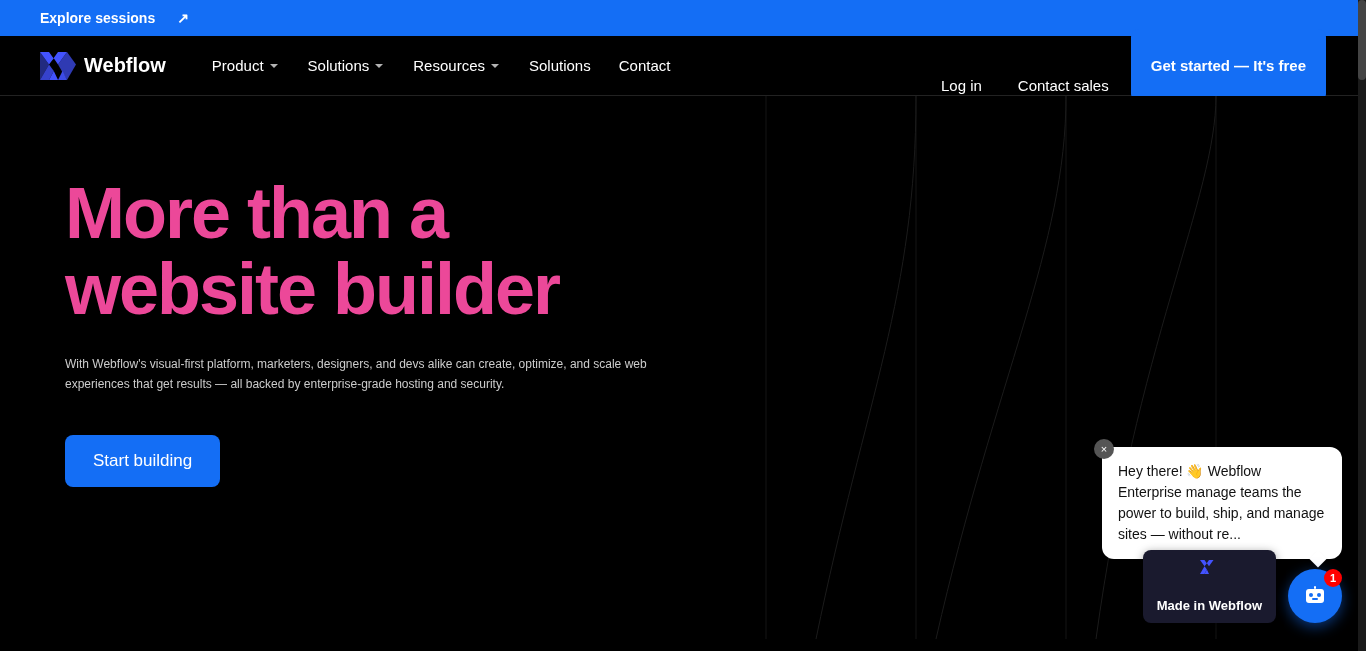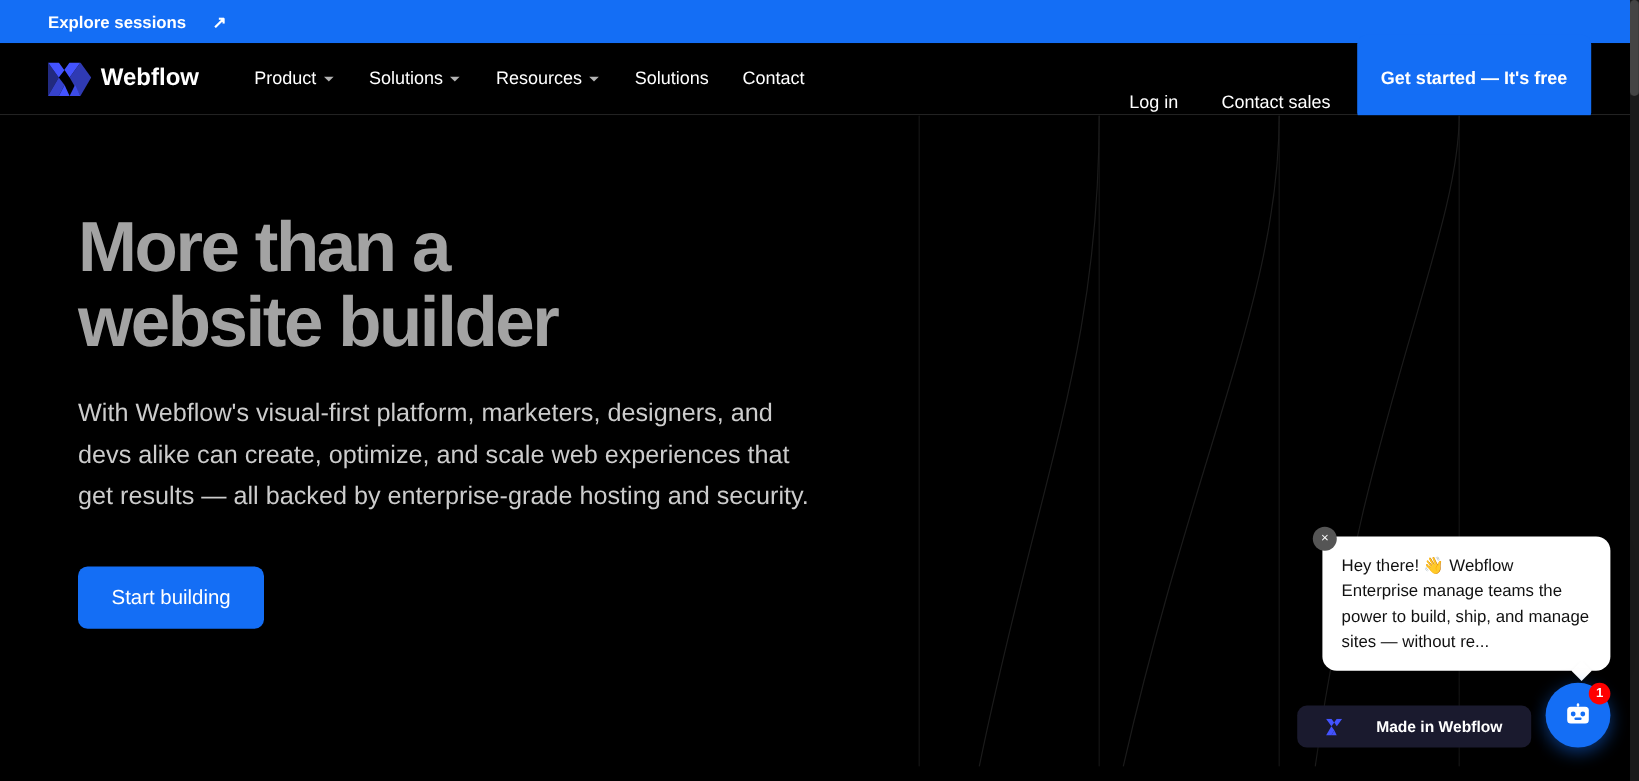--- a/index.html
+++ b/index.html
@@ -109,30 +109,30 @@
       height: 100%;
       pointer-events: none;
     }
 
     .hero-content {
       position: relative;
       z-index: 2;
       max-width: 660px;
     }
     .hero-title {
-      color: #a3a3a3;
-      font-size: 59px;
+      color: #ec4899;
+      font-size: 72px;
       font-weight: 800;
       line-height: 1.05;
       letter-spacing: -2px;
       margin-bottom: 28px;
     }
     .hero-subtitle {
       color: #ccc;
-      font-size: 21px;
+      font-size: 12px;
       line-height: 1.65;
       max-width: 620px;
       margin-bottom: 40px;
     }
     .btn-start-building {
       background: #146ef5;
       color: #fff;
       border: none;
       border-radius: 8px;
       padding: 16px 28px;
@@ -217,29 +217,30 @@
     }
 
     
     .made-in-webflow {
       position: fixed;
       bottom: 28px;
       right: 90px;
       background: #1a1a2e;
       color: #fff;
       border-radius: 8px;
-      padding: 10px 24px;
+      padding: 10px 14px;
       font-size: 13px;
       font-weight: 600;
       display: flex;
       align-items: center;
       gap: 24px;
       cursor: pointer;
       z-index: 100;
       box-shadow: 0 2px 10px rgba(0,0,0,0.4);
+      flex-direction: column;
     }
 
     
     .scrollbar {
       position: fixed;
       right: 0;
       top: 0;
       width: 8px;
       height: 651px;
       background: #1a1a1a;

